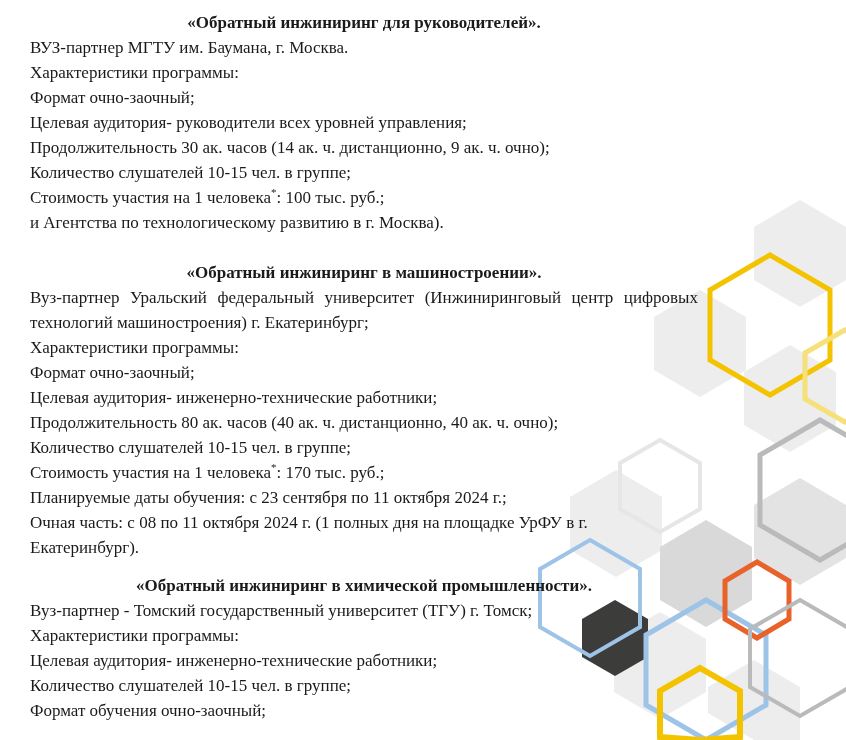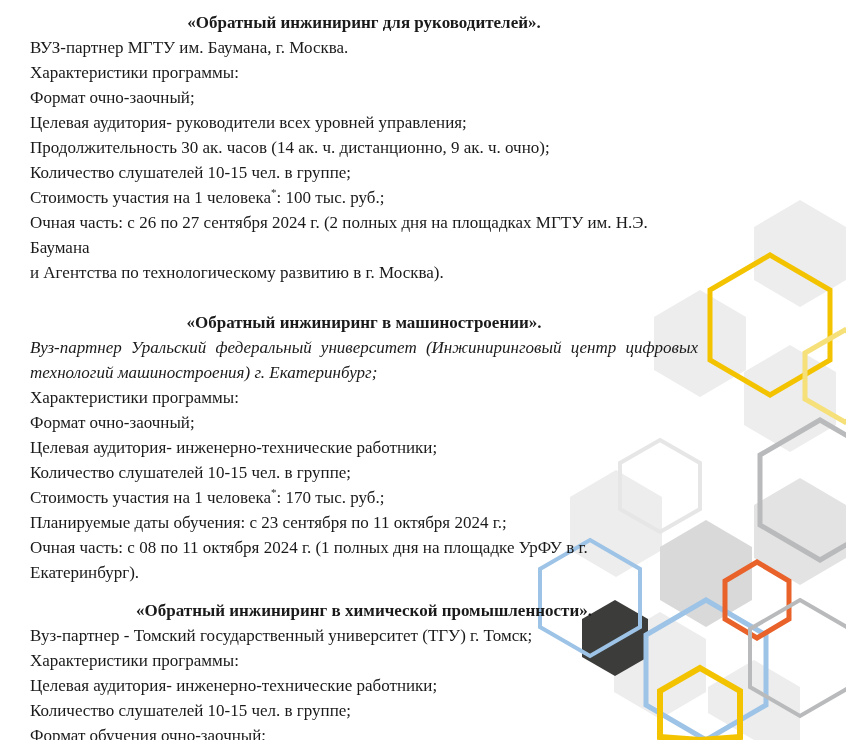--- a/index.html
+++ b/index.html
@@ -35,21 +35,20 @@
   }
   .line {
     font-size: 17px;
     line-height: 25px;
     margin: 0;
     white-space: pre-wrap;
   }
   .line.justify {
     text-align: justify;
     text-align-last: left;
-    font-style: italic;
   }
   .gap {
     height: 25px;
   }
   .gap-small {
     height: 13px;
   }
   sup {
     font-size: 11px;
     vertical-align: super;
@@ -99,32 +98,32 @@
 
   <div class="section">
     <p class="section-title">«Обратный инжиниринг для руководителей».</p>
     <p class="line">ВУЗ-партнер МГТУ им. Баумана, г. Москва.</p>
     <p class="line">Характеристики программы:</p>
     <p class="line">Формат очно-заочный;</p>
     <p class="line">Целевая аудитория- руководители всех уровней управления;</p>
     <p class="line">Продолжительность 30 ак. часов (14 ак. ч. дистанционно, 9 ак. ч. очно);</p>
     <p class="line">Количество слушателей 10-15 чел. в группе;</p>
     <p class="line"><span>Стоимость участия на 1 человека</span><sup>*</sup><span>: 100 тыс. руб.;</span></p>
-    <p class="line">Очная часть: с 26 по 27 сентября 2024 г. (2 полных дня на площадках МГТУ им. Н.Э. Баумана</p>
     <p class="line">и Агентства по технологическому развитию в г. Москва).</p>
   </div>
 
   <div class="gap"></div>
 
   <div class="section">
     <p class="section-title">«Обратный инжиниринг в машиностроении».</p>
     <p class="line justify">Вуз-партнер Уральский федеральный университет (Инжиниринговый центр цифровых технологий машиностроения) г. Екатеринбург;</p>
     <p class="line">Характеристики программы:</p>
     <p class="line">Формат очно-заочный;</p>
     <p class="line">Целевая аудитория- инженерно-технические работники;</p>
+    <p class="line">Продолжительность 80 ак. часов (40 ак. ч. дистанционно, 40 ак. ч. очно);</p>
     <p class="line">Количество слушателей 10-15 чел. в группе;</p>
     <p class="line"><span>Стоимость участия на 1 человека</span><sup>*</sup><span>: 170 тыс. руб.;</span></p>
     <p class="line">Планируемые даты обучения: с 23 сентября по 11 октября 2024 г.;</p>
     <p class="line">Очная часть: с 08 по 11 октября 2024 г. (1 полных дня на площадке УрФУ в г. Екатеринбург).</p>
   </div>
 
   <div class="gap-small"></div>
 
   <div class="section">
     <p class="section-title">«Обратный инжиниринг в химической промышленности».</p>

